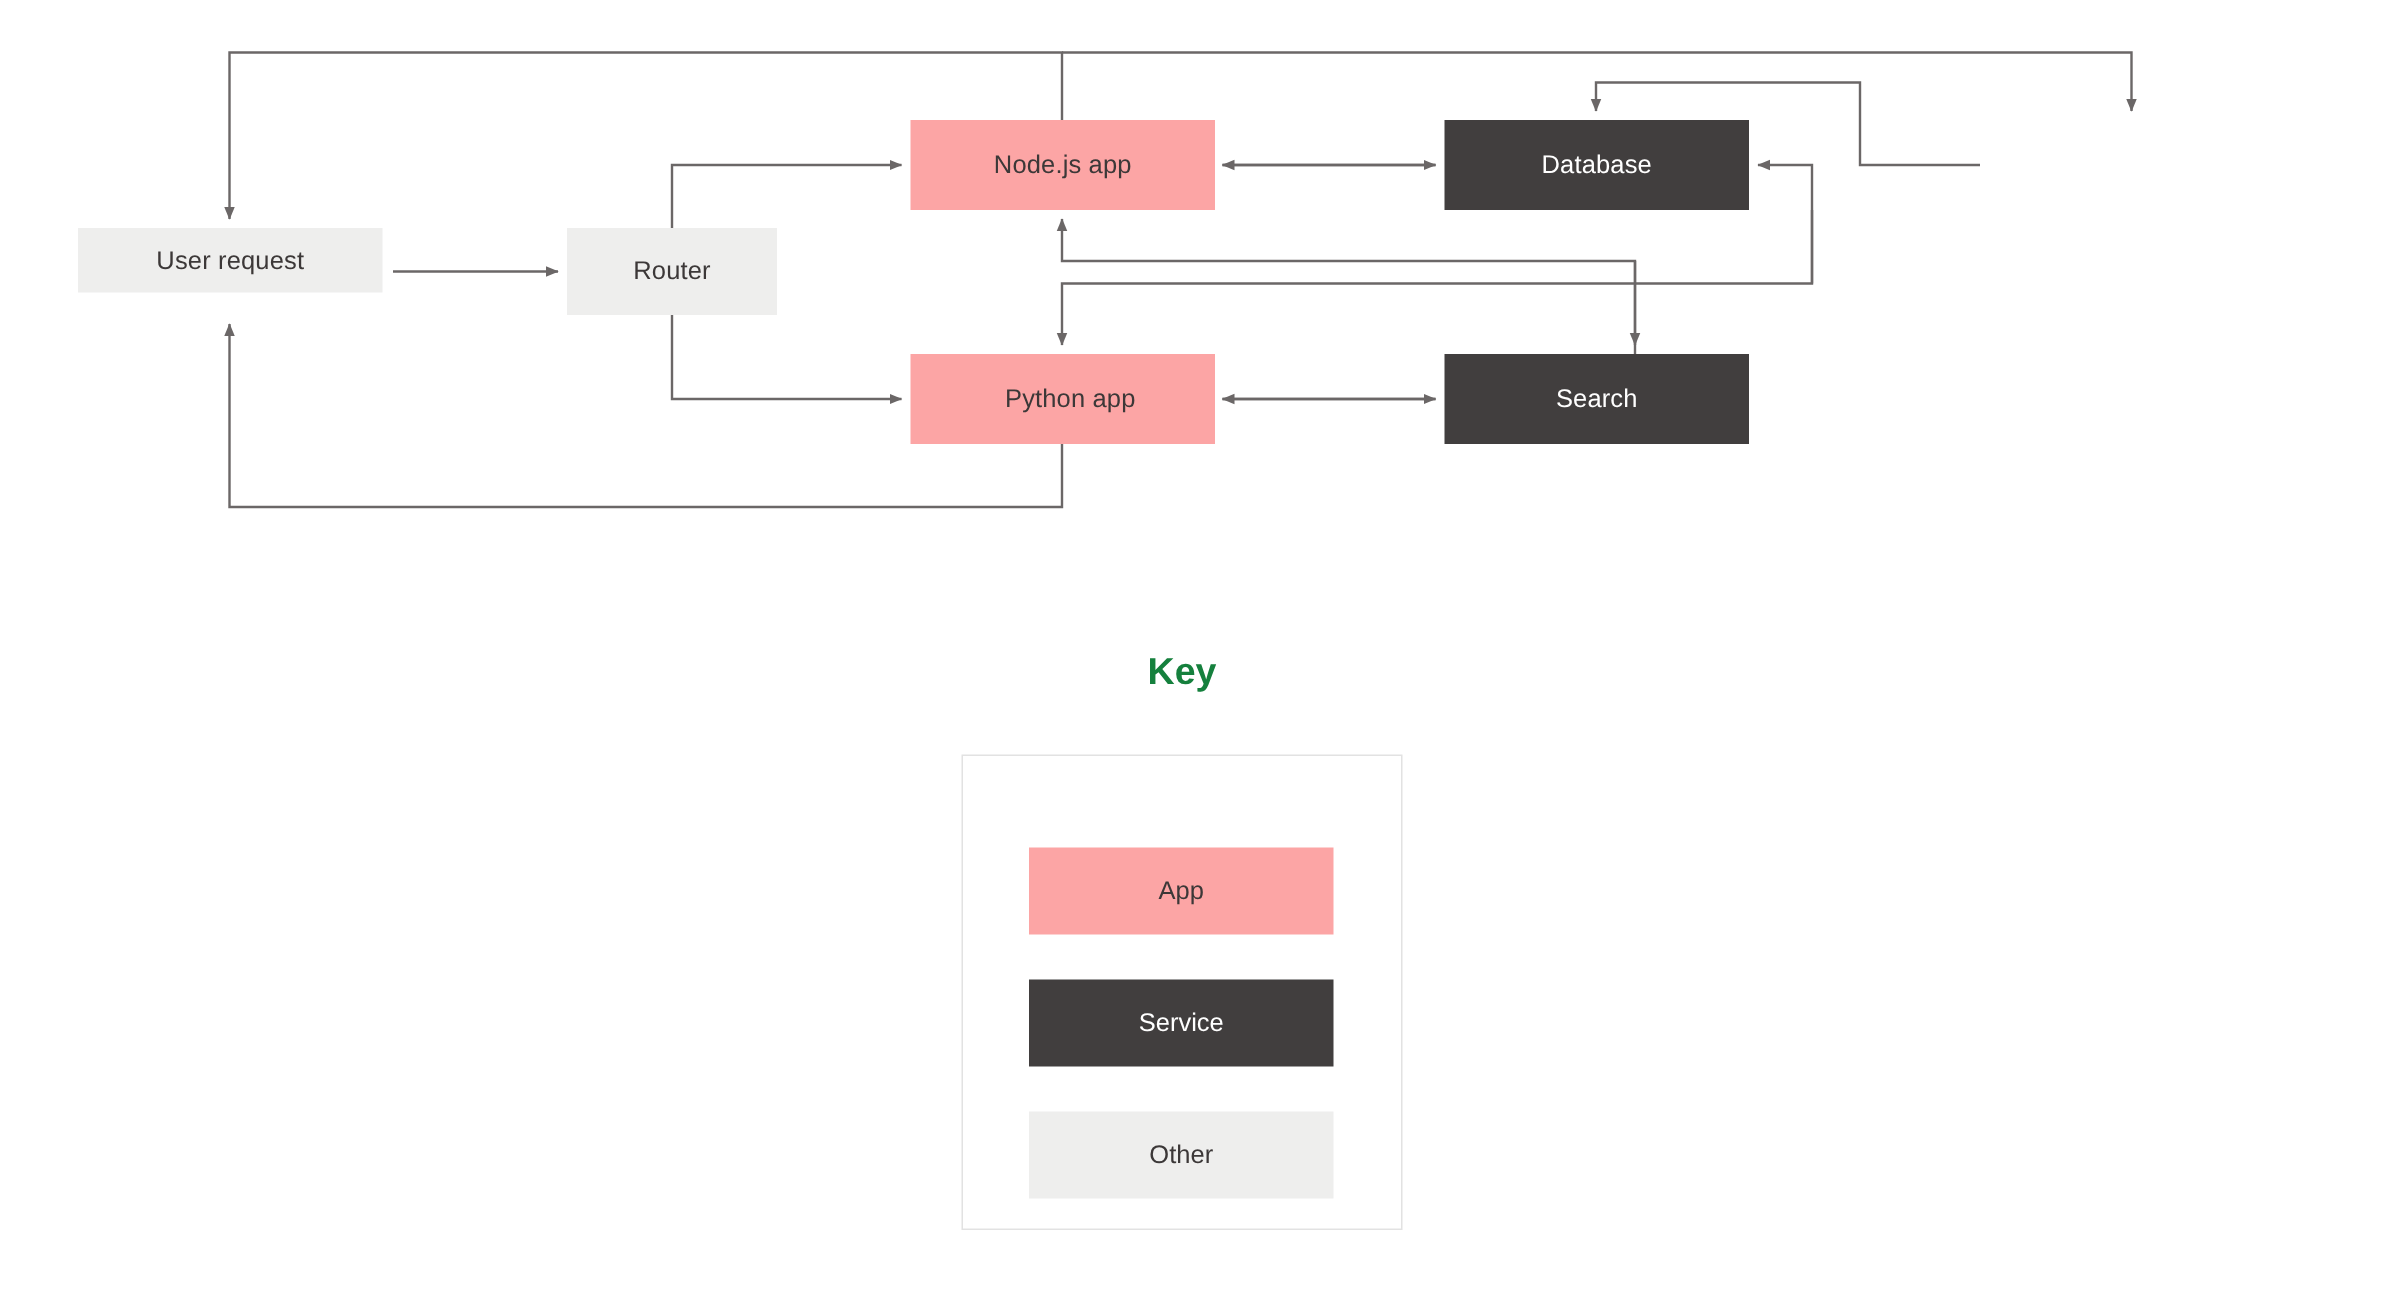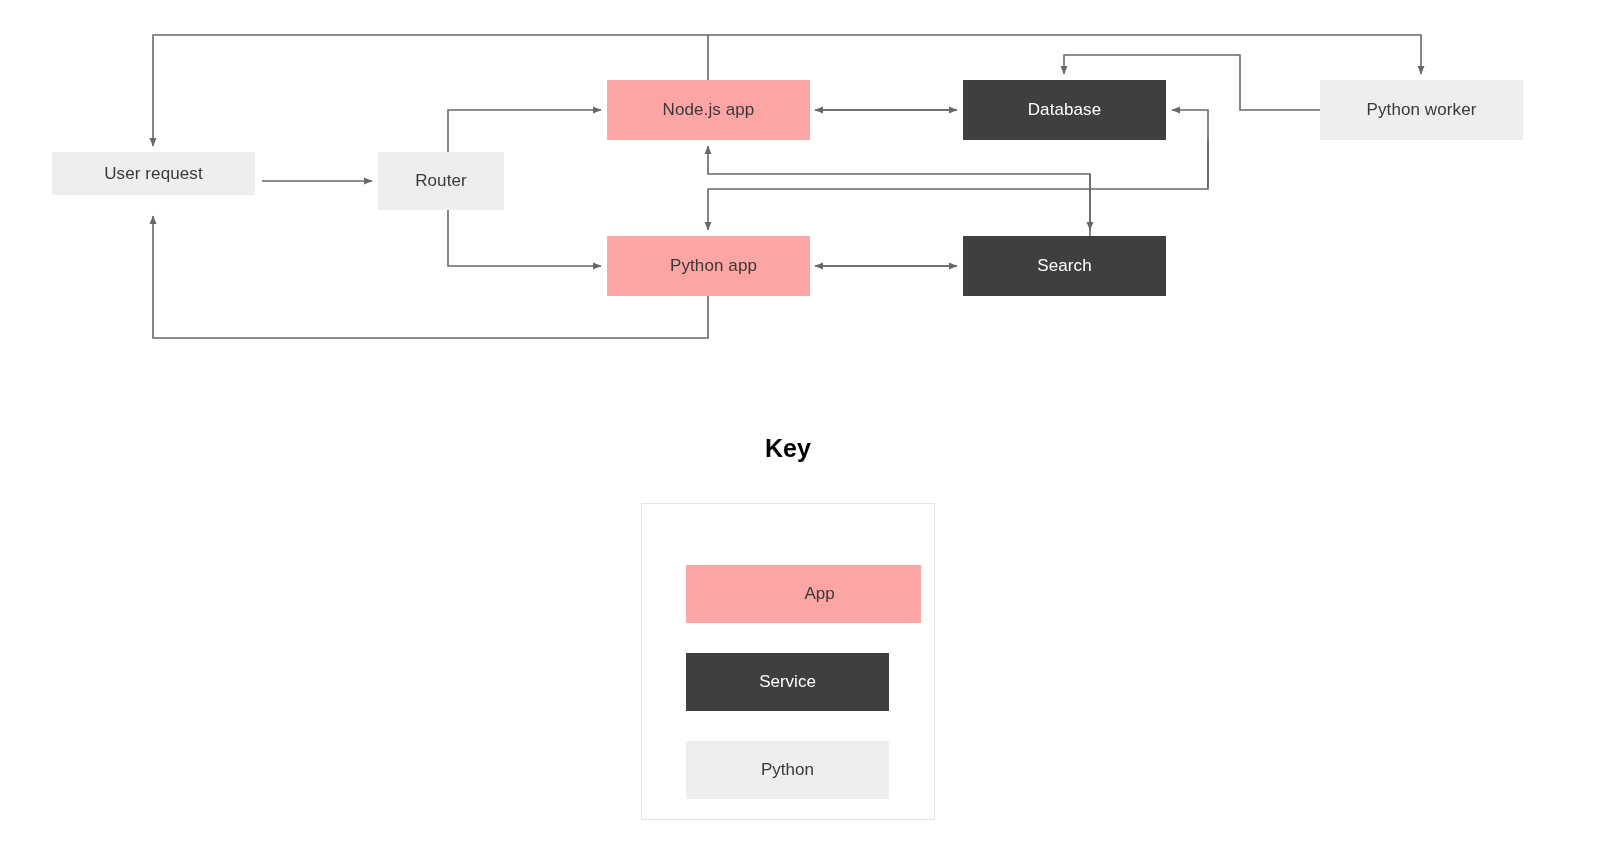--- a/index.html
+++ b/index.html
@@ -5,21 +5,21 @@
   html,body{margin:0;padding:0;background:#ffffff;}
   body{width:1600px;height:864px;font-family:"Liberation Sans",sans-serif;overflow:hidden;}
   #stage{position:relative;width:1600px;height:864px;}
   svg.edges{position:absolute;left:0;top:0;width:1600px;height:864px;pointer-events:none;}
   .node{position:absolute;display:flex;align-items:center;justify-content:center;
         font-size:17px;letter-spacing:.1px;box-sizing:border-box;}
   .n-app{background:#fca5a5;color:#3c3838;}
   .n-service{background:#413e3e;color:#ffffff;justify-content:center;}
   .n-other{background:#eeeeed;color:#3c3838;}
   #key-title{position:absolute;left:0;top:434px;width:1576px;text-align:center;
-             font-size:25px;font-weight:bold;color:#000000;}
+             font-size:25px;font-weight:bold;color:#15803d;}
   #key-box{position:absolute;left:641px;top:503px;width:294px;height:317px;
            border:1px solid #e2e2e2;background:#ffffff;box-sizing:border-box;}
   .key-swatch{position:absolute;left:686px;width:203px;height:58px;
               display:flex;align-items:center;justify-content:center;font-size:17px;}
 </style>
 </head>
 <body>
 
 <div id="stage">
 
@@ -58,51 +58,48 @@
 
       <path d="M708,296 L708,338 L153,338 L153,216" marker-end="url(#ah)"></path>
 
     </g>
   </svg>
 
   <div class="node n-other" style="left:52px;top:152px;width:203px;height:43px;">
     <span>User request</span>
   </div>
 
-  <div class="node n-other" style="left:378px;top:152px;width:126px;height:58px;">
+  <div class="node n-other" style="left:378px;top:152px;width:140px;height:58px;">
     <span>Router</span>
   </div>
 
   <div class="node n-app" style="left:607px;top:80px;width:203px;height:60px;">
     <span>Node.js app</span>
   </div>
 
   <div class="node n-app" style="left:607px;top:236px;width:203px;height:60px;padding-left:10px;">
     <span>Python app</span>
   </div>
 
   <div class="node n-service" style="left:963px;top:80px;width:203px;height:60px;">
     <span>Database</span>
   </div>
 
   <div class="node n-service" style="left:963px;top:236px;width:203px;height:60px;">
     <span>Search</span>
   </div>
 
-  <div class="node n-other" style="left:1320px;top:80px;width:203px;height:60px;">
-    <span>Python worker</span>
-  </div>
 
   <div id="key-title">Key</div>
 
   <div id="key-box"></div>
 
-  <div class="key-swatch n-app" style="top:565px;padding-left:32px;">
+  <div class="key-swatch n-app" style="top:565px;">
     <span>App</span>
   </div>
   <div class="key-swatch n-service" style="top:653px;">
     <span>Service</span>
   </div>
   <div class="key-swatch n-other" style="top:741px;">
-    <span>Python</span>
+    <span>Other</span>
   </div>
 
 </div>
 
 </body></html>

